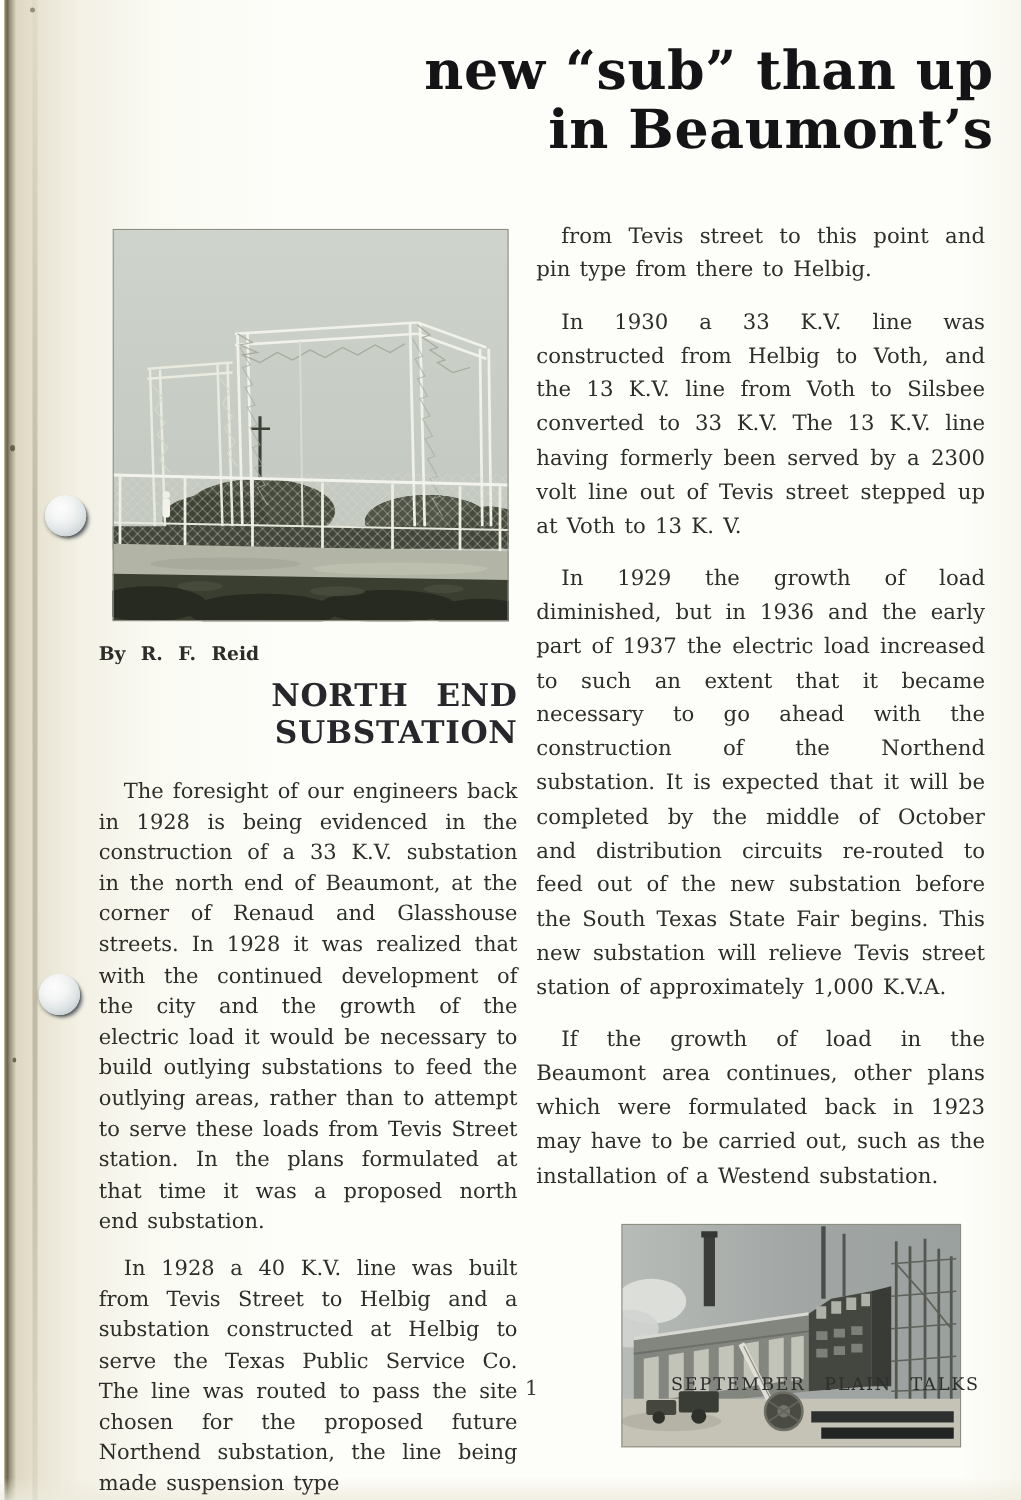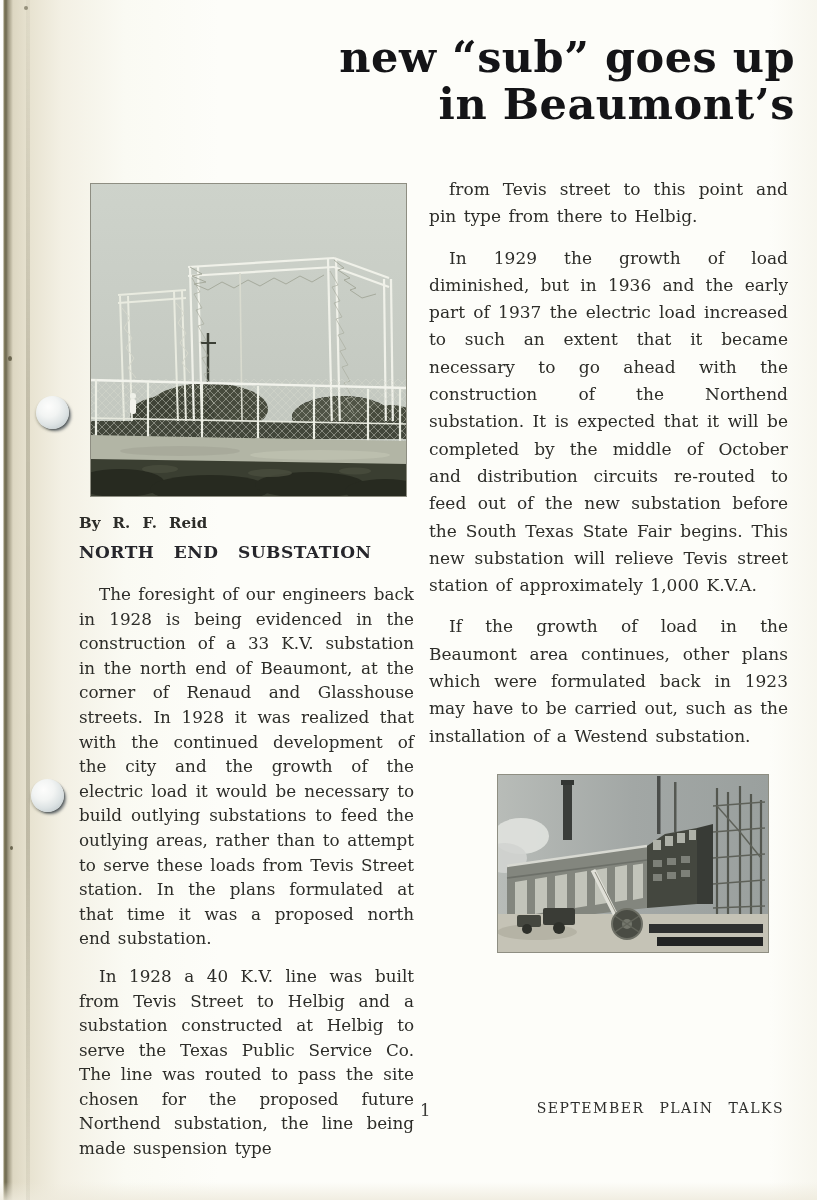--- a/index.html
+++ b/index.html
@@ -44,21 +44,21 @@
   figure { margin:0; }
   .photo-frame { display:block; }
   .photo-top { margin:7px 0 0 11px; }
   .photo-bottom { margin:24px 0 0 68px; }
 
   .byline {
     margin-top:17px; text-align:left; font-weight:bold; font-size:15px;
     word-spacing:7px; color:#2c2c28;
   }
   .article-heading {
-    margin-top:10px; text-align:left; font-weight:bold; font-size:17px;
+    margin-top:10px; text-align:right; font-weight:bold; font-size:25px;
     word-spacing:13px; letter-spacing:0.5px; color:#26262b;
   }
   .paras p {
     margin:0 0 13px 0; text-align:justify; text-indent:20px;
     word-spacing:2px; hyphens:auto; color:#2d2d29;
   }
   .col-left .paras  { margin-top:20px; }
   .col-left .paras p  { font-size:16.8px; line-height:24.6px; }
   .col-right .paras p { font-size:17px;   line-height:27.3px; margin-bottom:14px; }
 
@@ -76,21 +76,21 @@
 <div class="scan">
 
   <div class="crease"></div>
   <div class="speck s1"></div>
   <div class="speck s2"></div>
   <div class="speck s3"></div>
   <div class="punch-hole h1"></div>
   <div class="punch-hole h2"></div>
 
   <div class="article-title">
-      <p>new “sub” goes up</p>
+      <p>new “sub” than up</p>
       <p>in Beaumont’s</p>
     </div>
 
   <div class="col col-left">
     <figure class="photo-top">
       <svg class="photo-frame" width="317" height="314" viewBox="0 0 317 314" role="img" aria-label="Steel lattice framework of the North End substation under construction behind a wire fence">
         <defs>
           <linearGradient id="sky1" x1="0" y1="0" x2="0" y2="1">
             <stop offset="0" stop-color="#ced3cb"></stop>
               <stop offset="1" stop-color="#bfc4bc"></stop>
@@ -182,20 +182,21 @@
     <div class="article-heading">NORTH  END  SUBSTATION</div>
     <div class="paras">
         <p>The foresight of our engineers back in 1928 is being evidenced in the construction of a 33 K.V. substation in the north end of Beaumont, at the corner of Renaud and Glasshouse streets. In 1928 it was realized that with the continued development of the city and the growth of the electric load it would be necessary to build outlying substations to feed the outlying areas, rather than to attempt to serve these loads from Tevis Street station. In the plans formulated at that time it was a proposed north end substation.</p>
         <p>In 1928 a 40 K.V. line was built from Tevis Street to Helbig and a substation constructed at Helbig to serve the Texas Public Service Co. The line was routed to pass the site chosen for the proposed future Northend substation, the line being made suspension type</p>
       </div>
   </div>
 
   <div class="col col-right">
     <div class="paras">
         <p>from Tevis street to this point and pin type from there to Helbig.</p>
+        <p>In 1930 a 33 K.V. line was constructed from Helbig to Voth, and the 13 K.V. line from Voth to Silsbee converted to 33 K.V. The 13 K.V. line having formerly been served by a 2300 volt line out of Tevis street stepped up at Voth to 13 K. V.</p>
         <p>In 1929 the growth of load diminished, but in 1936 and the early part of 1937 the electric load increased to such an extent that it became necessary to go ahead with the construction of the Northend substation. It is expected that it will be completed by the middle of October and distribution circuits re-routed to feed out of the new substation before the South Texas State Fair begins. This new substation will relieve Tevis street station of approximately 1,000 K.V.A.</p>
         <p>If the growth of load in the Beaumont area continues, other plans which were formulated back in 1923 may have to be carried out, such as the installation of a Westend substation.</p>
       </div>
 
     <figure class="photo-bottom">
       <svg class="photo-frame" width="272" height="179" viewBox="0 0 272 179" role="img" aria-label="Power station building with chimney and construction scaffolding">
         <defs>
           <linearGradient id="sky2" x1="0" y1="0" x2="1" y2="0">
             <stop offset="0" stop-color="#b8bcb8"></stop>
               <stop offset="0.5" stop-color="#a2a7a5"></stop>

